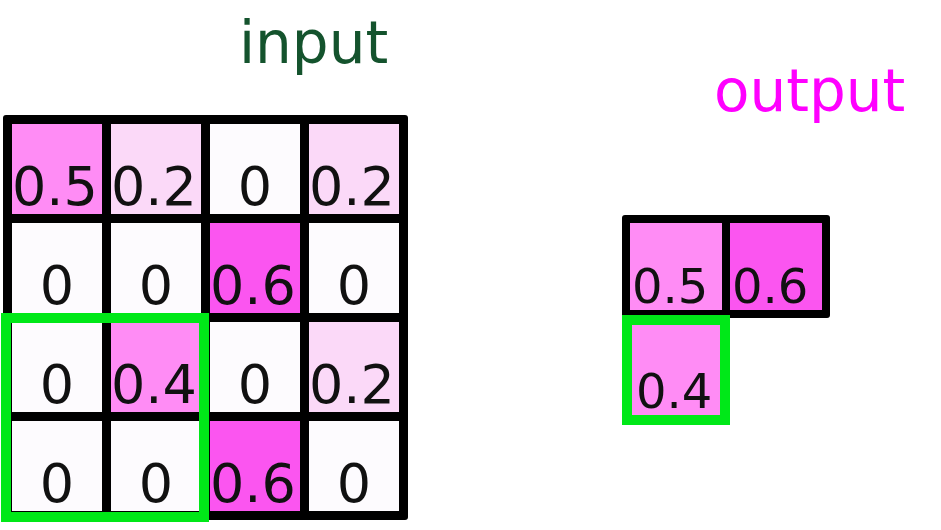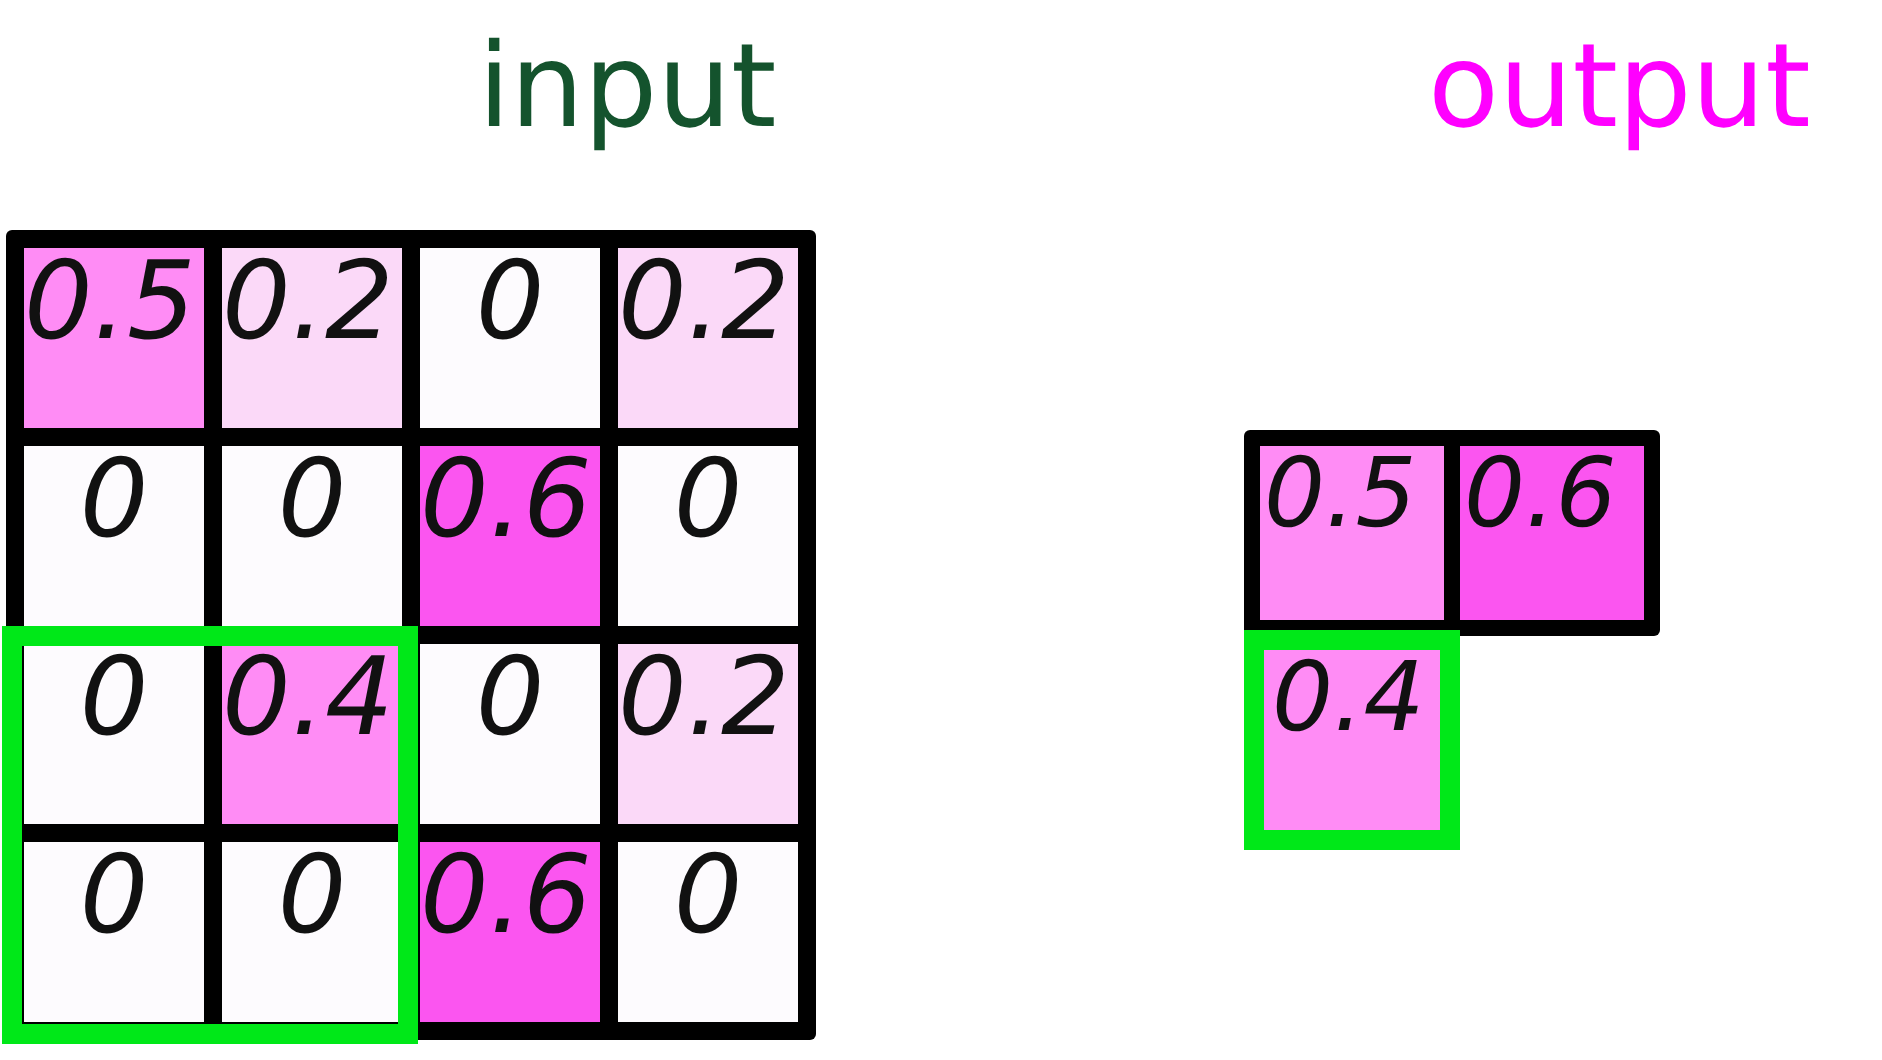--- a/index.html
+++ b/index.html
@@ -41,25 +41,24 @@
     position: absolute;
     box-sizing: border-box;
     background: #000000;
     display: grid;
   }
 
   .cell {
     position: relative;
     box-sizing: border-box;
     display: flex;
-    align-items: flex-start;
+    align-items: flex-end;
     justify-content: flex-start;
     background: #fdfbfe;
     overflow: hidden;
-    font-style: italic;
   }
   .cell span {
     font-family: "DejaVu Sans", sans-serif;
     color: #111111;
     white-space: nowrap;
     display: block;
   }
 
   
   #input-grid {
@@ -141,21 +140,21 @@
     height: 209px;
   }
 </style>
 </head>
 <body>
 
 <div class="stage">
 
   <div class="title title-input" style="color: #14532d;">input</div>
 
-  <div class="title title-output" style="color: rgb(255, 0, 255);">output</div>
+  <div class="title title-output" style="color: rgb(255, 0, 255); margin-top: 48px;">output</div>
 
   <div class="grid" id="input-grid" style="background: rgb(0, 0, 0);">
       <div class="cell" style="background: rgb(255, 140, 245);">
         <span>0.5</span>
       </div>
       <div class="cell" style="background: rgb(251, 217, 248);">
         <span>0.2</span>
       </div>
       <div class="cell val-zero" style="background: rgb(253, 251, 254);">
         <span>0</span>

